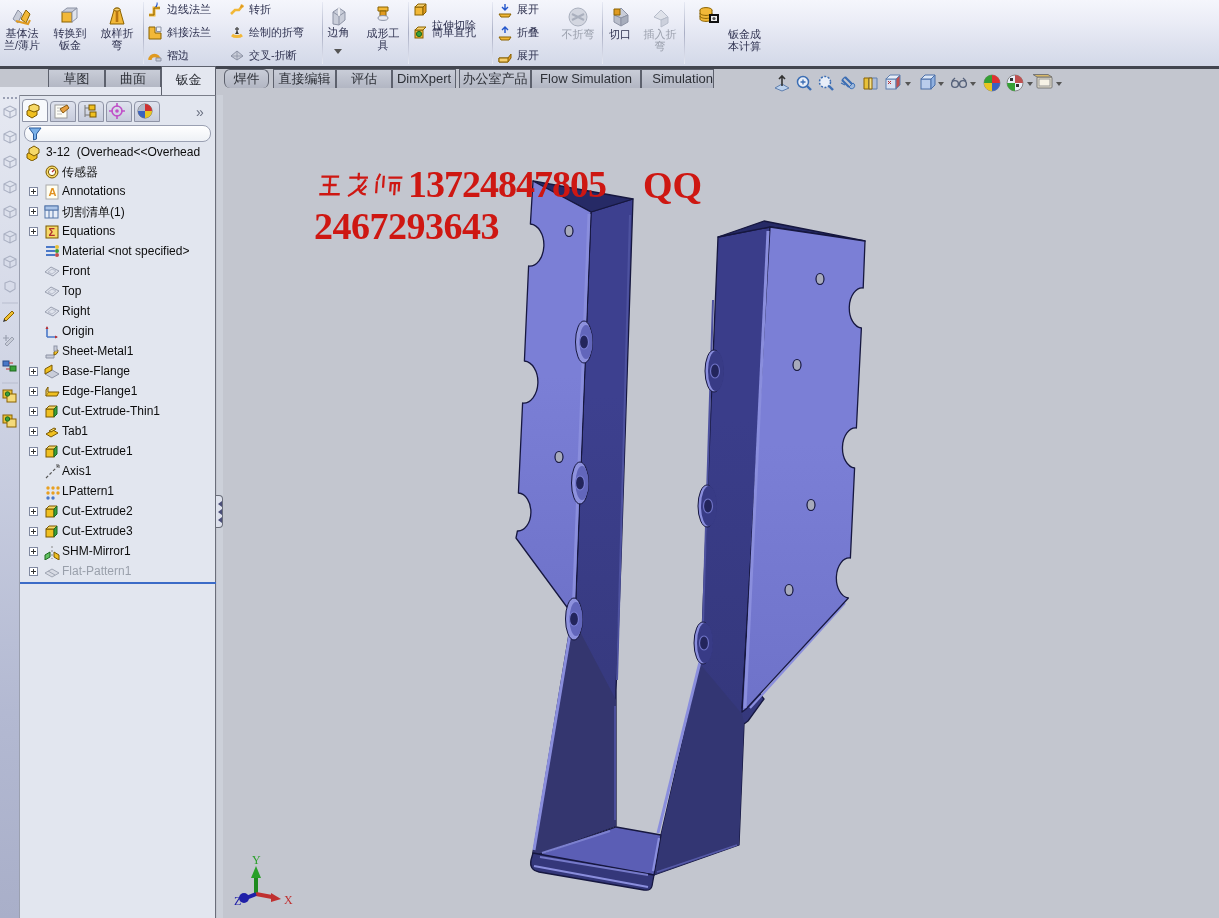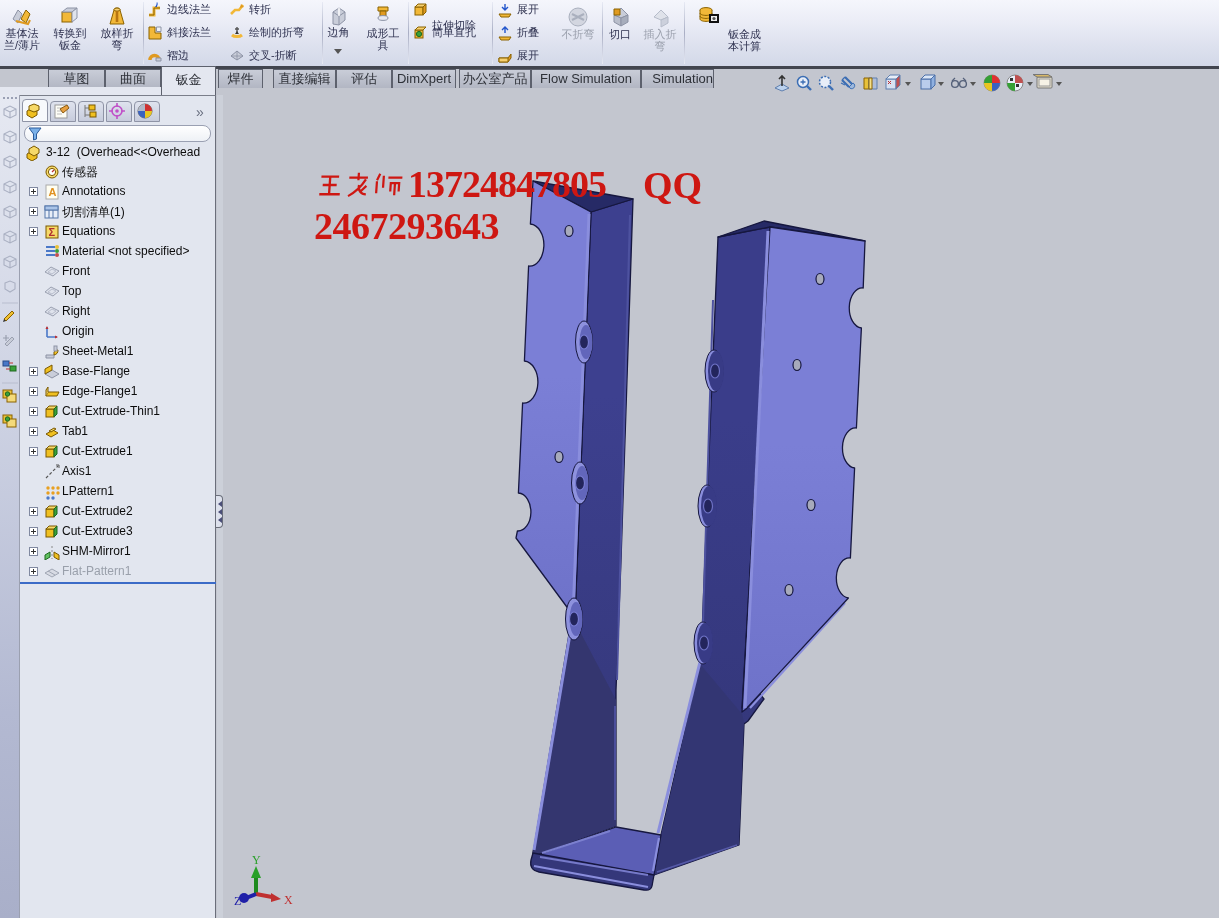--- a/index.html
+++ b/index.html
@@ -164,21 +164,21 @@
     <rect x="14" y="12" width="6" height="5" fill="#eee"></rect>
     <circle cx="17" cy="14.5" r="1.6" fill="#555"></circle>
   </svg>
 <div class="rlabel" style="left:686px;top:29px;width:46px;padding-left:42px;">钣金成
 本计算</div>
 <div id="ribbonline"></div>
 <div class="tab" style="left:0px;width:24px;margin-top:23px;">特征</div>
 <div class="tab" style="left:48px;width:57px;">草图</div>
 <div class="tab" style="left:105px;width:56px;">曲面</div>
 <div class="tab active" style="left:161px;width:55px;">钣金</div>
-<div class="tab" style="left:218px;width:45px;">焊件</div>
+<div class="tab" style="left:224px;width:45px;border-radius:6px;">焊件</div>
 <div class="tab" style="left:273px;width:63px;">直接编辑</div>
 <div class="tab" style="left:336px;width:56px;">评估</div>
 <div class="tab" style="left:392px;width:64px;">DimXpert</div>
 <div class="tab" style="left:459px;width:72px;">办公室产品</div>
 <div class="tab" style="left:531px;width:110px;">Flow Simulation</div>
 <div class="tab" style="left:641px;width:73px;text-align:right;">Simulation</div>
 <div id="tabunder"></div>
 <div id="lstrip"></div>
 <svg class="icon" style="left:0;top:95px;" width="20" height="420" viewBox="0 0 20 420">
     <path d="M3 2 h2 v2 h-2 z M7 2 h2 v2 h-2 z M11 2 h2 v2 h-2 z M15 2 h2 v2 h-2 z" fill="#9aa0b4" transform="translate(0,0)"></path>

